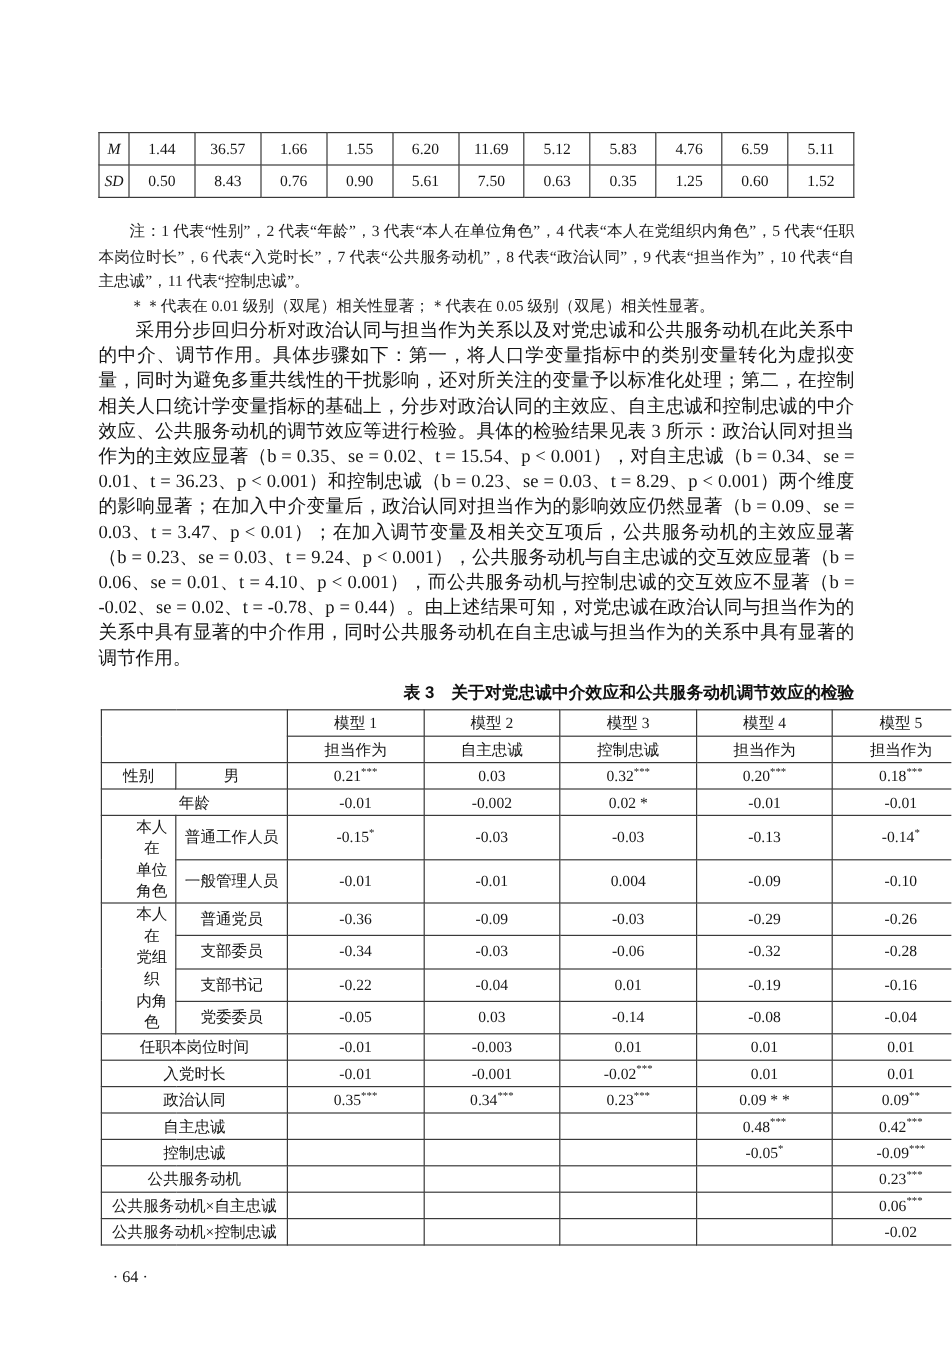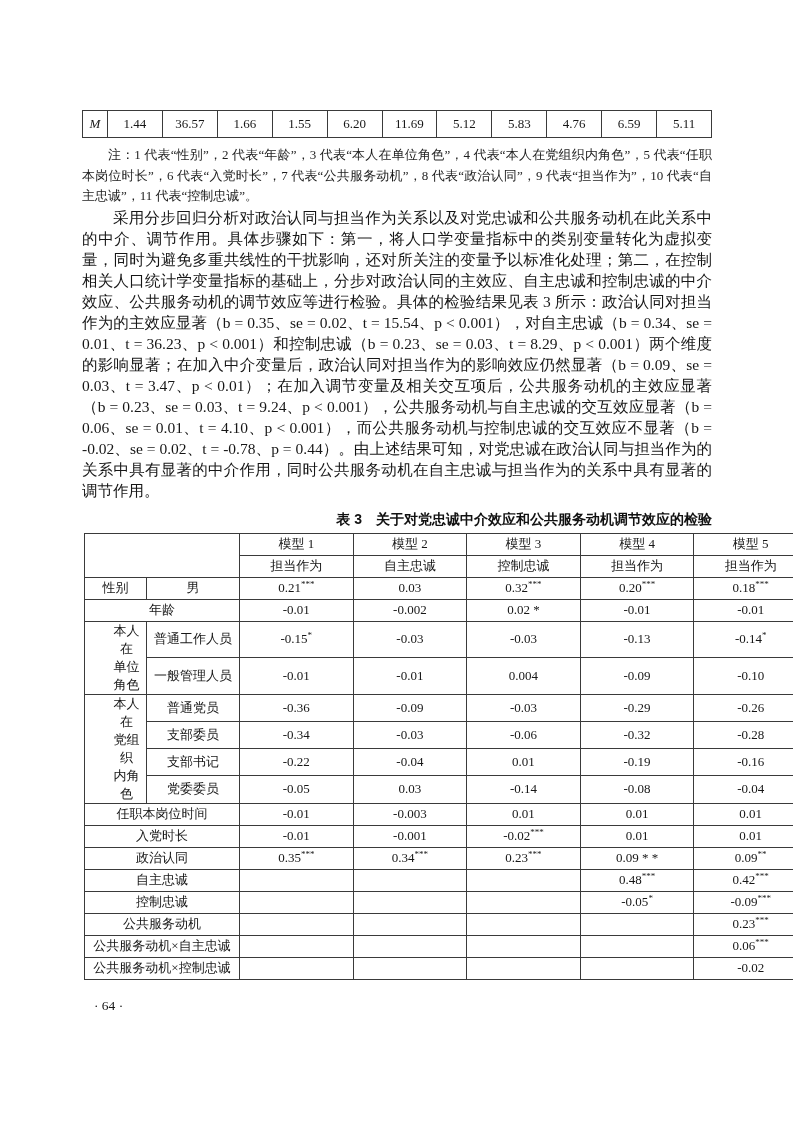--- a/index.html
+++ b/index.html
@@ -22,21 +22,21 @@
   }
   .t2 th,.t2 td {
     border:1px solid #3a3a3a;
     height:26px; padding:0;
     text-align:center; font-weight:normal;
     line-height:26px;
   }
   .t2 th { font-style:italic; }
   
   .note {
-    margin:7px 0 0 0;
+    margin:18px 0 0 0;
     font-size:13px; line-height:20.5px;
     text-align:justify; text-indent:2em;
     color:#1d1d1d;
   }
   .sig { margin-top:0; }
   
   .heading {
     margin:1px 0 0 0;
     font-size:15.5px; line-height:21px;
     text-indent:2em;
@@ -93,24 +93,39 @@
           <td>1.66</td>
           <td>1.55</td>
           <td>6.20</td>
           <td>11.69</td>
           <td>5.12</td>
           <td>5.83</td>
           <td>4.76</td>
           <td>6.59</td>
           <td>5.11</td>
         </tr>
+        <tr>
+          <th>SD</th>
+          <td>0.50</td>
+          <td>8.43</td>
+          <td>0.76</td>
+          <td>0.90</td>
+          <td>5.61</td>
+          <td>7.50</td>
+          <td>0.63</td>
+          <td>0.35</td>
+          <td>1.25</td>
+          <td>0.60</td>
+          <td>1.52</td>
+        </tr>
       </tbody>
   </table>
 
   <p class="note">注：1 代表“性别”，2 代表“年龄”，3 代表“本人在单位角色”，4 代表“本人在党组织内角色”，5 代表“任职本岗位时长”，6 代表“入党时长”，7 代表“公共服务动机”，8 代表“政治认同”，9 代表“担当作为”，10 代表“自主忠诚”，11 代表“控制忠诚”。</p>
+  <p class="note sig">＊＊代表在 0.01 级别（双尾）相关性显著；＊代表在 0.05 级别（双尾）相关性显著。</p>
 
   <p class="body-par">采用分步回归分析对政治认同与担当作为关系以及对党忠诚和公共服务动机在此关系中的中介、调节作用。具体步骤如下：第一，将人口学变量指标中的类别变量转化为虚拟变量，同时为避免多重共线性的干扰影响，还对所关注的变量予以标准化处理；第二，在控制相关人口统计学变量指标的基础上，分步对政治认同的主效应、自主忠诚和控制忠诚的中介效应、公共服务动机的调节效应等进行检验。具体的检验结果见表 3 所示：政治认同对担当作为的主效应显著（b = 0.35、se = 0.02、t = 15.54、p &lt; 0.001），对自主忠诚（b = 0.34、se = 0.01、t = 36.23、p &lt; 0.001）和控制忠诚（b = 0.23、se = 0.03、t = 8.29、p &lt; 0.001）两个维度的影响显著；在加入中介变量后，政治认同对担当作为的影响效应仍然显著（b = 0.09、se = 0.03、t = 3.47、p &lt; 0.01）；在加入调节变量及相关交互项后，公共服务动机的主效应显著（b = 0.23、se = 0.03、t = 9.24、p &lt; 0.001），公共服务动机与自主忠诚的交互效应显著（b = 0.06、se = 0.01、t = 4.10、p &lt; 0.001），而公共服务动机与控制忠诚的交互效应不显著（b = -0.02、se = 0.02、t = -0.78、p = 0.44）。由上述结果可知，对党忠诚在政治认同与担当作为的关系中具有显著的中介作用，同时公共服务动机在自主忠诚与担当作为的关系中具有显著的调节作用。</p>
 
   <p class="t3title">表 3　关于对党忠诚中介效应和公共服务动机调节效应的检验</p>
 
   <table class="t3">
     <colgroup>
       <col style="width:62px">
       <col style="width:93px">
       <col span="5">

